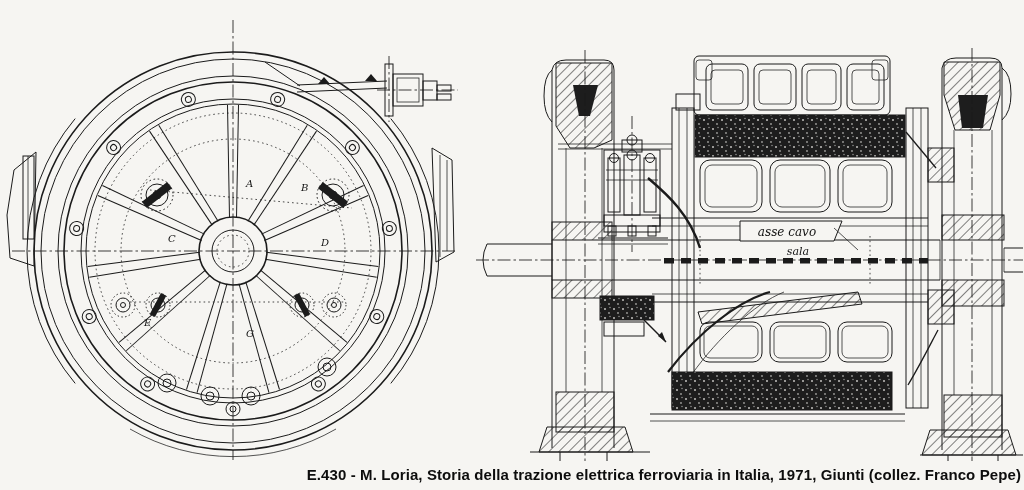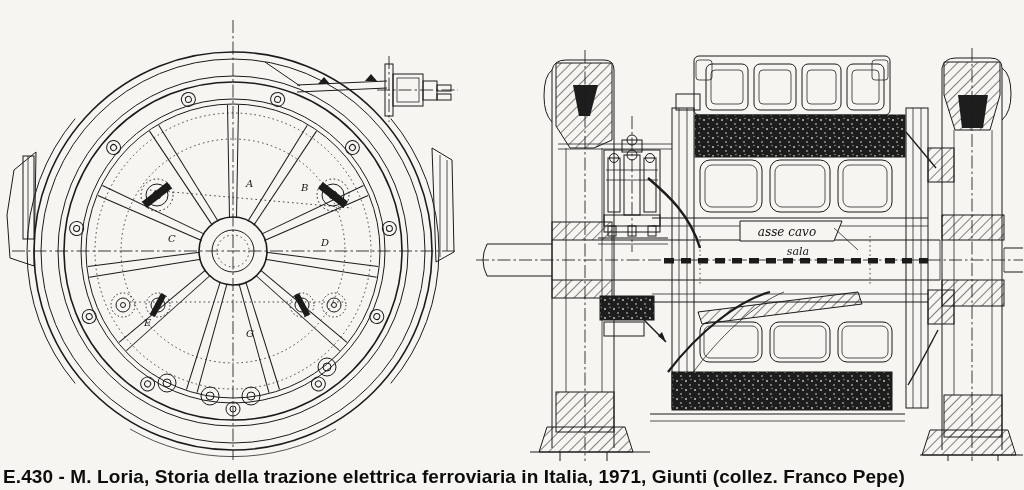--- a/index.html
+++ b/index.html
@@ -6,22 +6,22 @@
   body{background:#e9e8e5;font-family:"Liberation Sans",sans-serif;}
   .stage{position:relative;width:1024px;height:490px;background:#f6f5f2;overflow:hidden;}
   svg{position:absolute;left:0;top:0;}
   .ink{stroke:#1b1b1b;fill:none;stroke-width:1;}
   .thick{stroke-width:1.6;}
   .thin{stroke-width:0.75;}
   .cl{stroke:#1b1b1b;stroke-width:0.85;stroke-dasharray:13 3 2.5 3;fill:none;}
   .dot{stroke:#1b1b1b;stroke-width:0.8;stroke-dasharray:1.6 3;fill:none;}
   text.ann{font-family:"DejaVu Serif","Liberation Serif",serif;font-style:italic;fill:#141414;stroke:none;}
   .caption{position:absolute;left:3px;top:466px;width:1018px;
-    font-family:"Liberation Sans",sans-serif;font-weight:bold;font-size:19px;
-    color:#0d0d0d;letter-spacing:0.1px;}
+    font-family:"Liberation Sans",sans-serif;font-weight:bold;font-size:15px;
+    color:#0d0d0d;letter-spacing:0.1px;text-align:right;}
 </style>
 </head>
 <body>
 
 <div class="stage">
 
 <svg width="1024" height="462" viewBox="0 0 1024 462">
   <defs>
     <pattern id="hatch" width="7" height="7" patternUnits="userSpaceOnUse" patternTransform="rotate(45)">
       <line x1="0" y1="0" x2="0" y2="7" stroke="#1b1b1b" stroke-width="1.1"></line>

